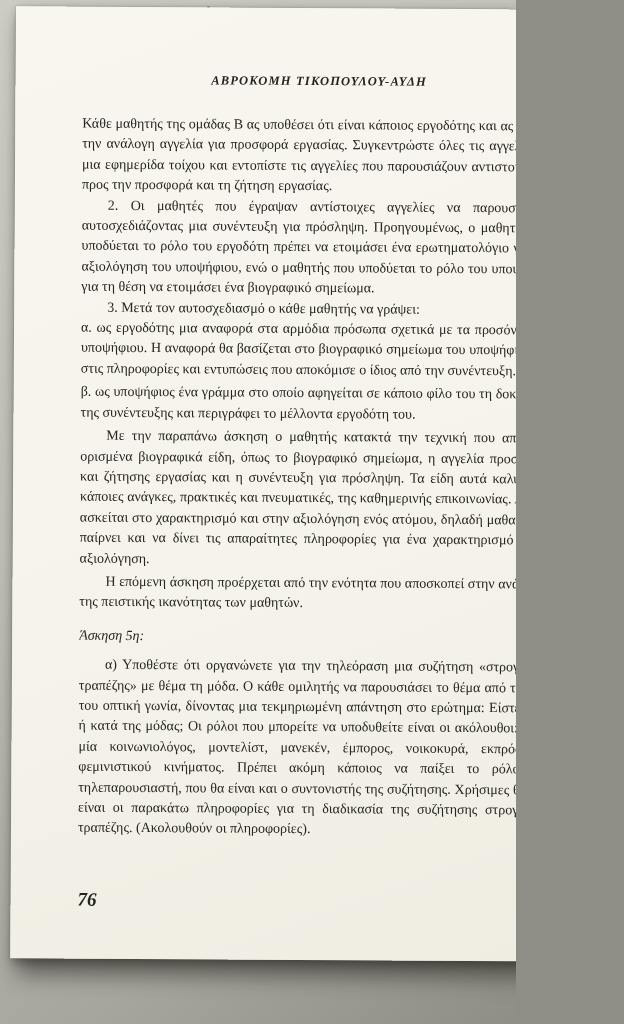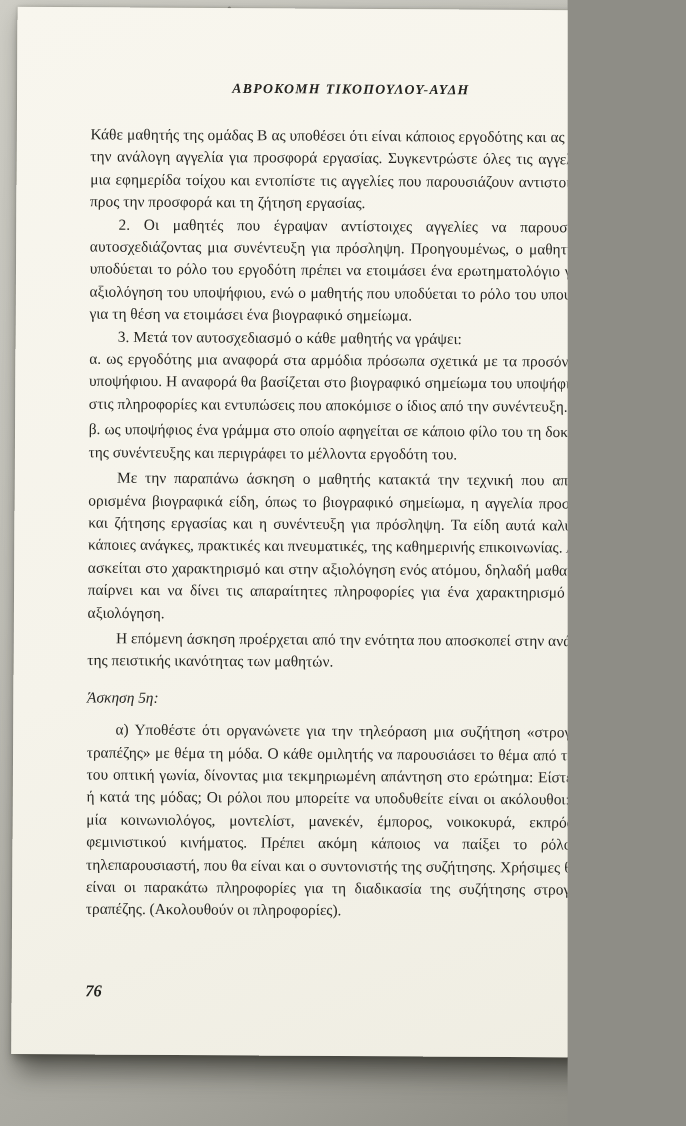--- a/index.html
+++ b/index.html
@@ -55,21 +55,21 @@
     text-align: left;
     margin-top: 13px;
     margin-bottom: 9px;
   }
   .page-number {
     position: absolute;
     left: 67px;
     bottom: 48px;
     font-weight: bold;
     font-style: italic;
-    font-size: 15px;
+    font-size: 19px;
     color: #23231f;
   }
   .speck {
     position: absolute;
     background: #55544c;
     border-radius: 50%;
     opacity: 0.55;
   }
   .speck.a { left: 207px; top: 6px; width: 3px; height: 3px; }
   .speck.b { left: 219px; top: 9px; width: 2px; height: 2px; }

